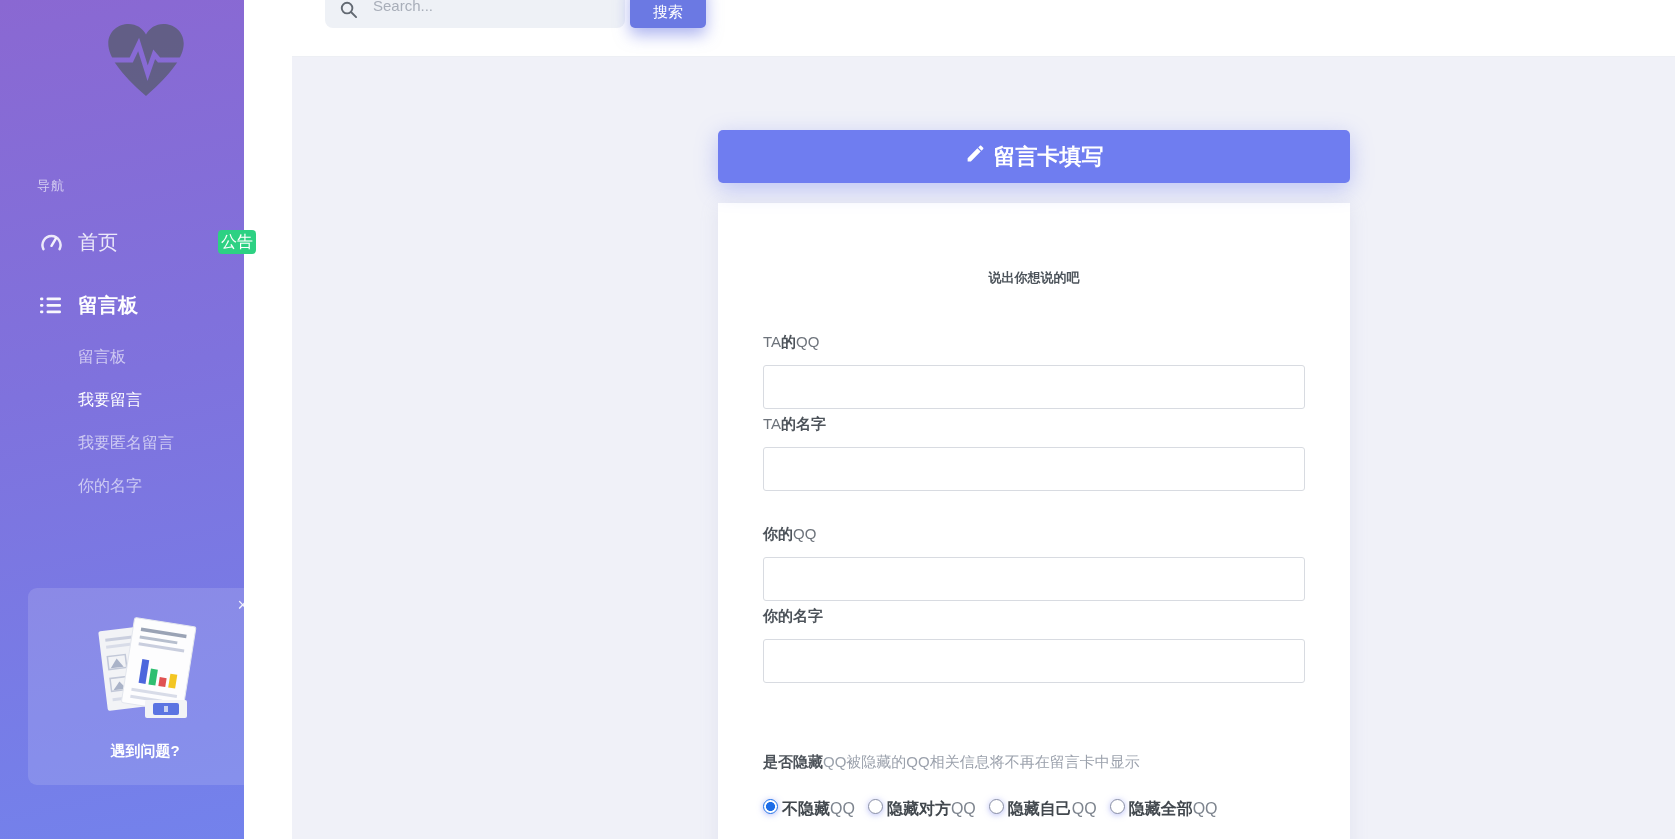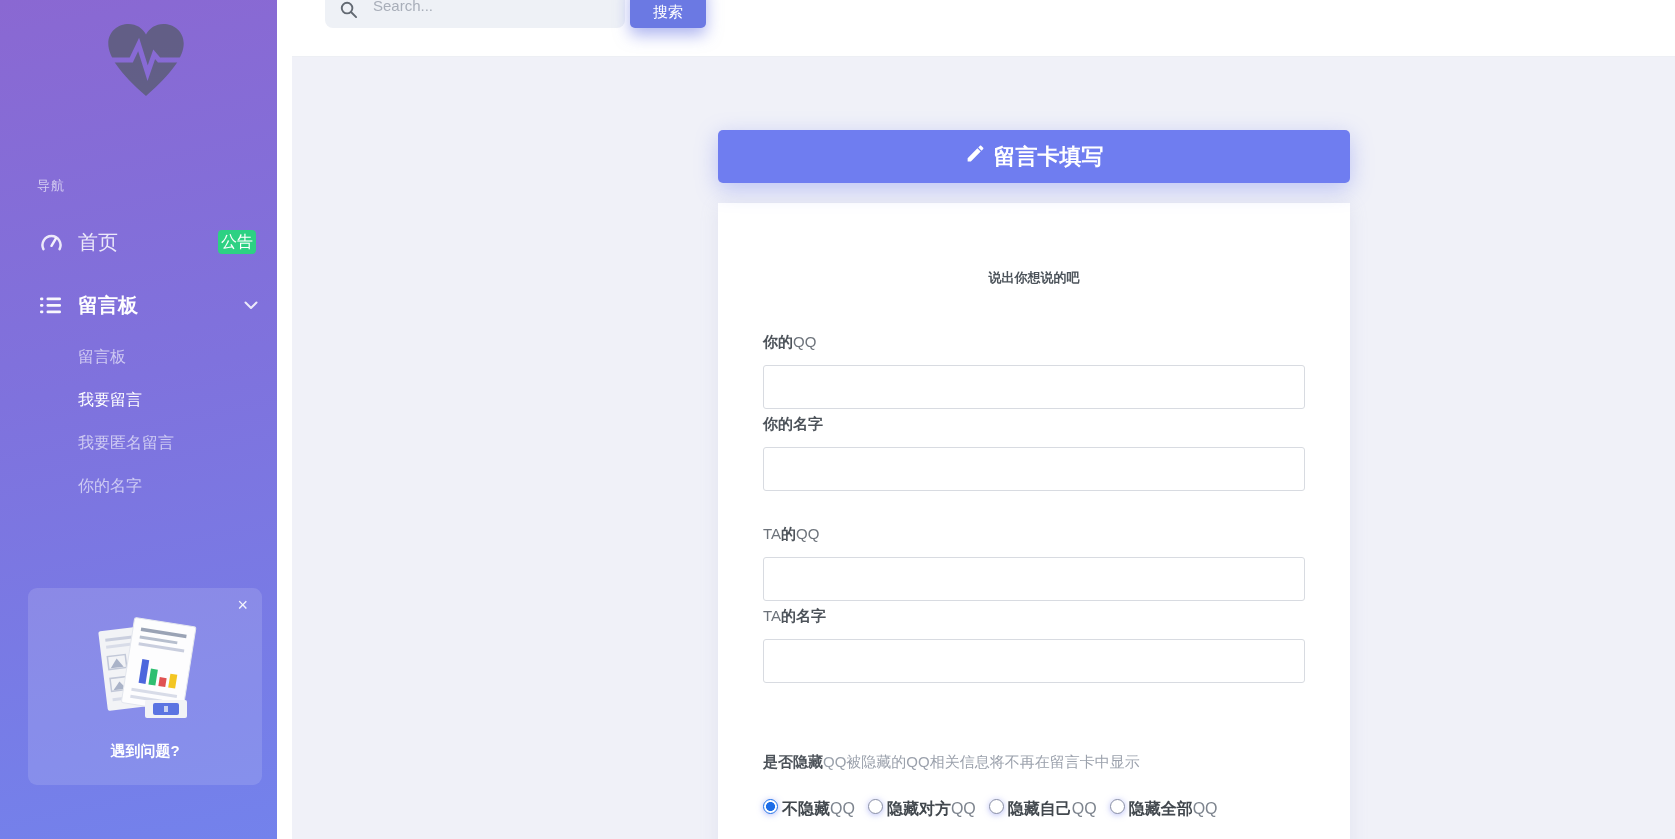--- a/index.html
+++ b/index.html
@@ -1,21 +1,21 @@
 <!DOCTYPE html>
 <html><head>
 <meta charset="utf-8">
 <style>
   * { margin:0; padding:0; box-sizing:border-box; }
   html,body { width:1675px; height:839px; overflow:hidden; }
   body { font-family:"Liberation Sans","DejaVu Sans",sans-serif; background:#fff; }
   .page { position:relative; width:1675px; height:839px; overflow:hidden; }
 
   
-  .sidebar { position:absolute; left:0; top:0; width:277px; height:839px;
+  .sidebar { position:absolute; left:0; top:0; width:244px; height:839px;
     background:linear-gradient(168deg,#8a68d2 0%,#7f72dd 45%,#7382ec 100%); }
   .logo-wrap { position:absolute; left:0; top:22px; width:292px; text-align:center; }
   .nav-label { position:absolute; left:37px; top:177px; font-size:13px; color:rgba(255,255,255,.65); letter-spacing:1px; }
   .menu-item { position:absolute; left:0; width:292px; height:40px; display:flex; align-items:center; cursor:pointer; }
   .menu-item .mi-icon { width:24px; margin-left:40px; display:flex; align-items:center; }
   .menu-item .mi-label { margin-left:14px; font-size:20px; color:rgba(255,255,255,.85); }
   .menu-item.parent .mi-label { font-weight:bold; color:#fff; }
   .badge { margin-left:auto; margin-right:36px; background:#2dd183; color:#fff; font-size:16px;
     padding:4px 3px; border-radius:4px; line-height:1; }
   .chev { margin-left:auto; margin-right:34px; display:flex; }
@@ -184,30 +184,30 @@
         </svg>
       </span>
       <span>留言卡填写</span>
     </div>
 
     <div class="card-body">
       <div class="form-heading">说出你想说的吧</div>
 
       <div class="form-area">
         <div class="form-group">
+          <div class="field-label"><span>TA</span><span class="p-bold">的</span><span>QQ</span></div>
+          <input class="text-input" type="text" value="" style="">
+          <div class="field-label"><span>TA</span><span class="p-bold">的名字</span></div>
+          <input class="text-input" type="text" value="" style="">
+        </div>
+
+        <div class="form-group">
           <div class="field-label"><span class="p-bold">你的</span><span>QQ</span></div>
           <input class="text-input" type="text" value="" style="">
           <div class="field-label"><span class="p-bold">你的名字</span></div>
-          <input class="text-input" type="text" value="" style="">
-        </div>
-
-        <div class="form-group">
-          <div class="field-label"><span>TA</span><span class="p-bold">的</span><span>QQ</span></div>
-          <input class="text-input" type="text" value="" style="">
-          <div class="field-label"><span>TA</span><span class="p-bold">的名字</span></div>
           <input class="text-input" type="text" value="" style="">
         </div>
 
         <div class="hint-line"><span class="p-bold">是否隐藏</span><span>QQ</span><span class="p-dim">被隐藏的QQ相关信息将不再在留言卡中显示</span></div>
 
         <div class="radio-row">
           <label class="radio-option">
             <span class="radio-circle checked"></span>
             <span><span class="p-bold">不隐藏</span><span>QQ</span></span>
           </label>

